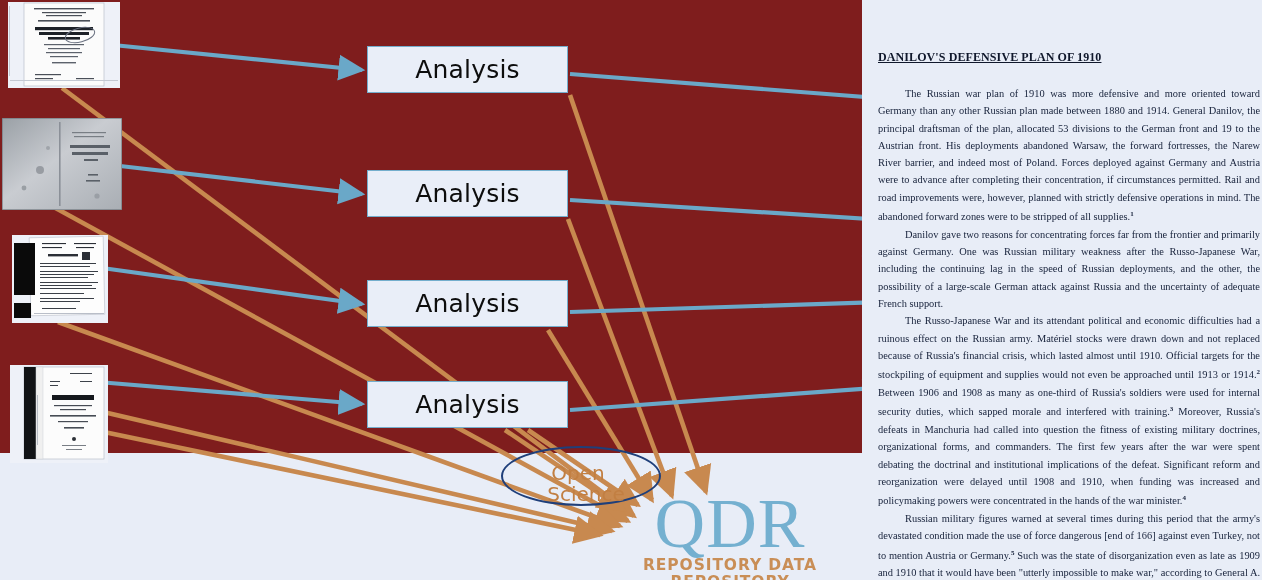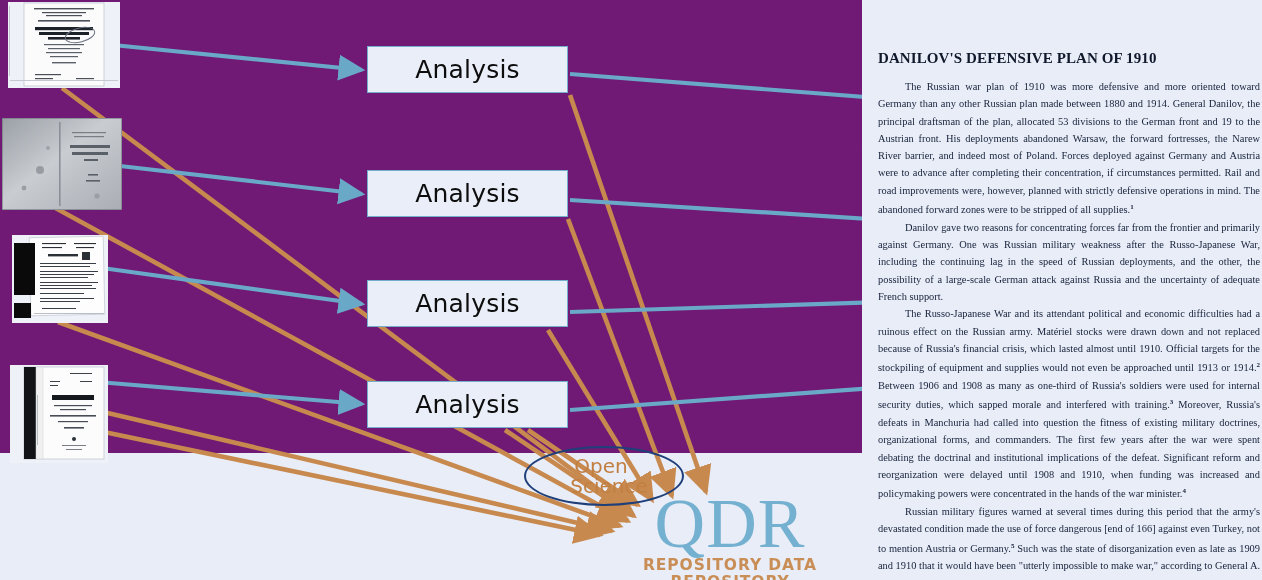--- a/index.html
+++ b/index.html
@@ -10,21 +10,21 @@
   body {
     width: 1262px;
     height: 580px;
     overflow: hidden;
     font-family: "Liberation Sans", sans-serif;
   }
   #stage {
     position: relative;
     width: 1262px;
     height: 453px;
-    background: #701a75;
+    background: #7f1d1d;
   }
   #wires {
     position: absolute;
     left: 0; top: 0;
     width: 1262px;
     height: 580px;
     pointer-events: none;
   }
 
   
@@ -48,32 +48,32 @@
     display: flex;
     align-items: center;
     justify-content: center;
     letter-spacing: 0.2px;
     z-index: 6;
   }
 
   
   #open-science {
     position: absolute;
-    left: 524px;
+    left: 501px;
     top: 446px;
     width: 156px;
     height: 56px;
     border: 2px solid #1f3f7a;
     border-radius: 50%;
     background: transparent;
     z-index: 7;
     display: flex;
     flex-direction: column;
     align-items: center;
-    justify-content: center;
+    justify-content: flex-end;
     line-height: 1.02;
   }
   #open-science span {
     color: #c27f42;
     font-size: 20px;
     font-family: "DejaVu Sans", sans-serif;
     display: block;
     text-align: center;
   }
   #open-science .l1 { margin-right: 6px; }
@@ -120,24 +120,25 @@
   }
   #doc-inner {
     position: absolute;
     left: 16px;
     top: 50px;
     width: 382px;
   }
   #doc-title {
     font-family: "Liberation Serif", serif;
     font-weight: bold;
-    font-size: 15px;
+    font-size: 12px;
     color: #10182c;
     letter-spacing: 0.1px;
-    margin-bottom: 11px;
+    margin-bottom: 20px;
+    text-decoration: underline;
   }
   .doc-para {
     font-family: Liberation Serif, serif;
     font-size: 10.4px;
     line-height: 17.3px;
     color: #16213a;
     text-align: justify;
     text-indent: 27px;
     margin: 0 0 0 0;
   }

